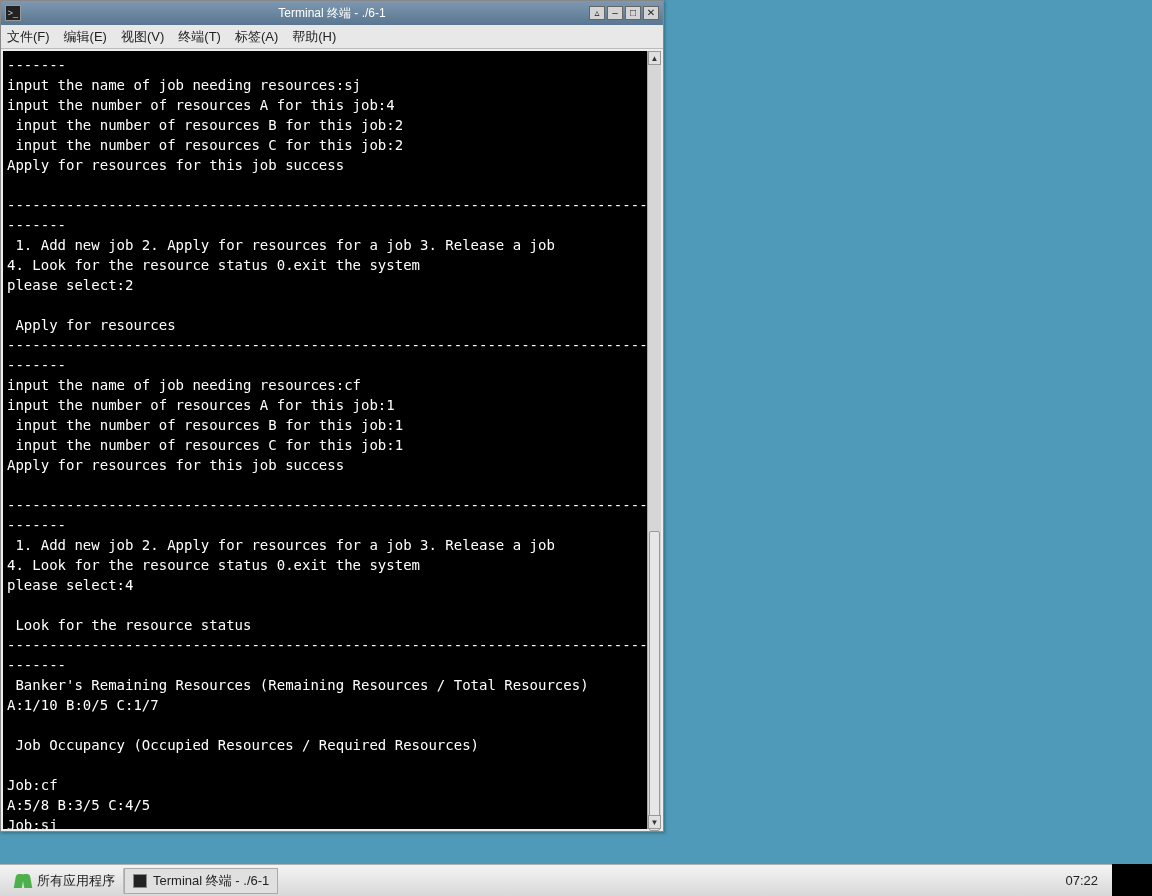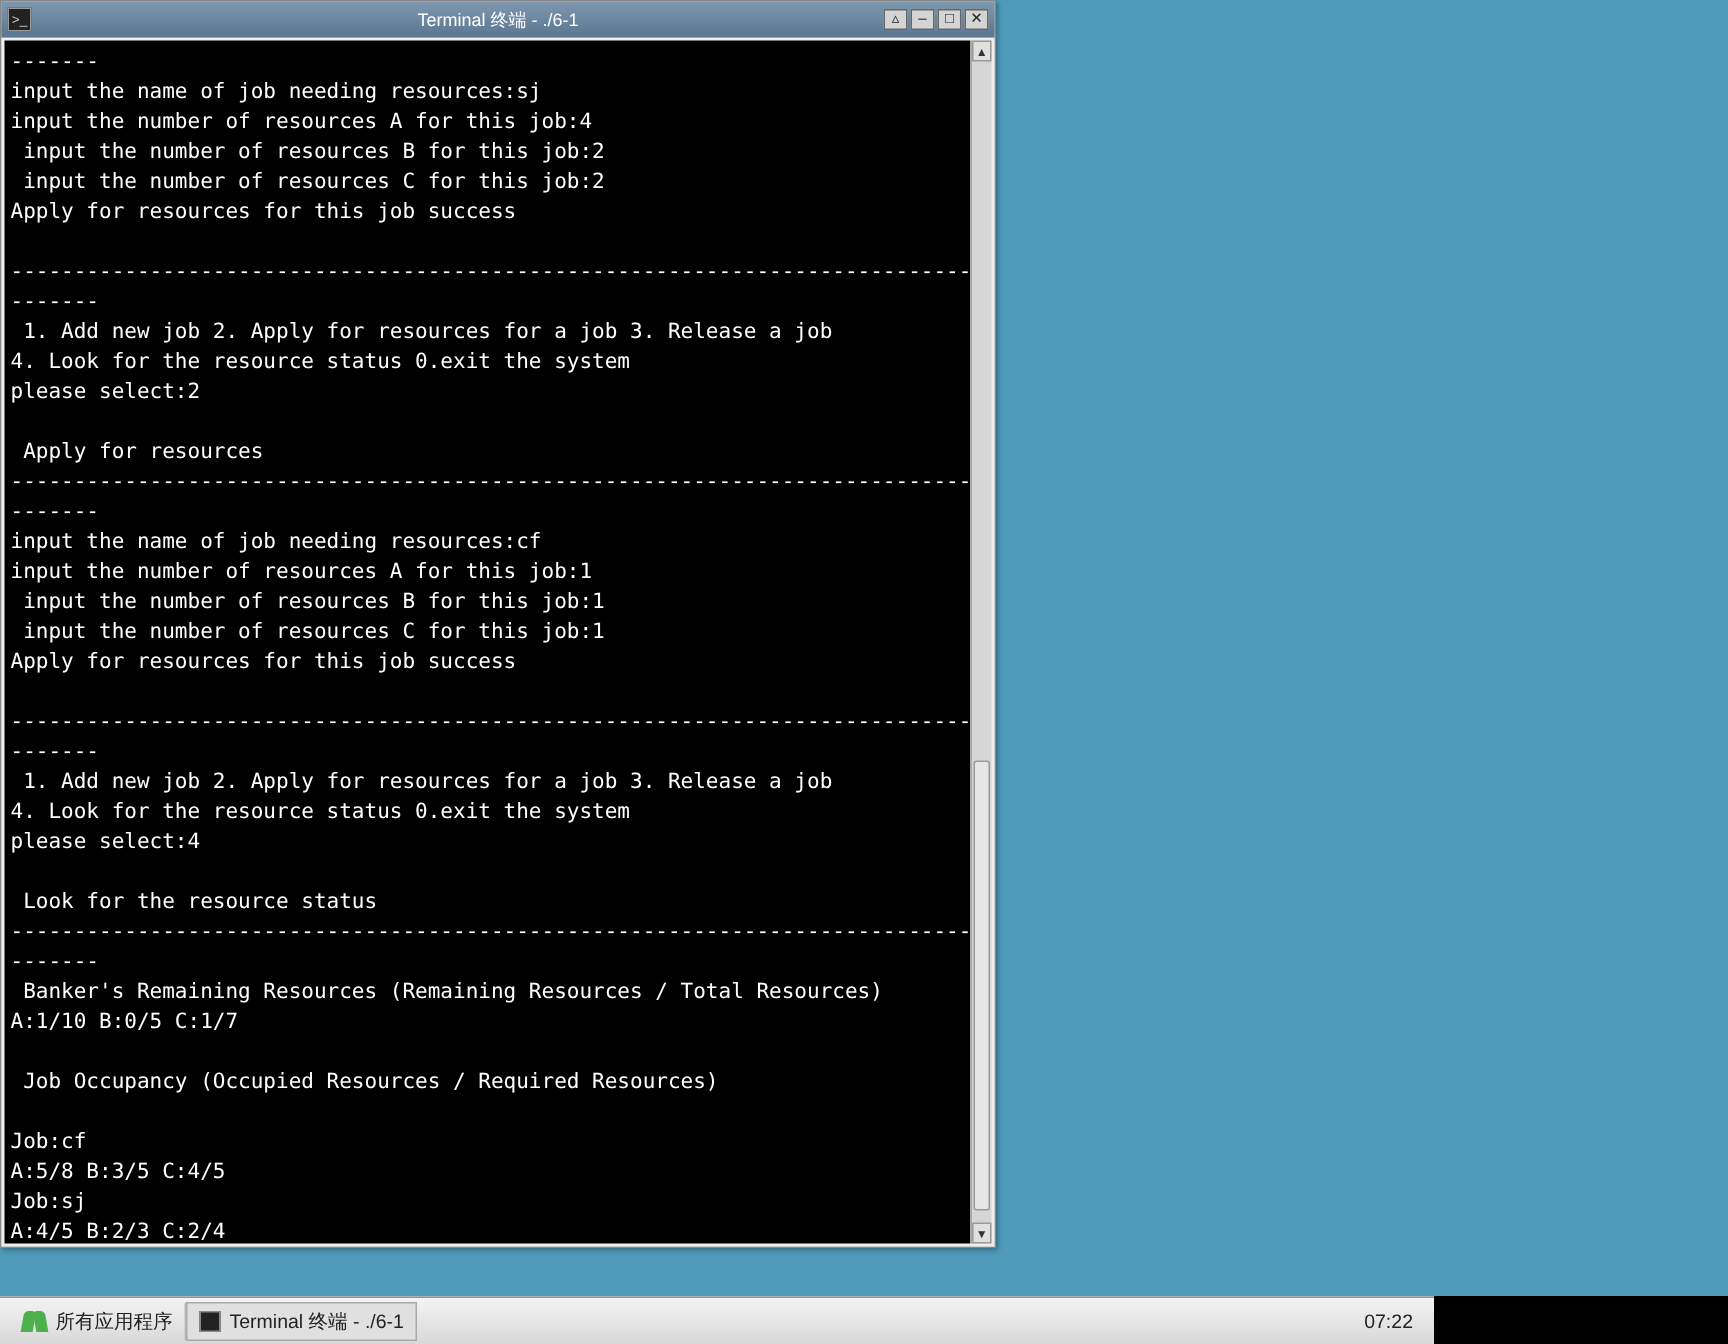--- a/index.html
+++ b/index.html
@@ -119,21 +119,21 @@
     position: absolute;
     left: 1px; right: 1px;
     top: 480px;
     height: 300px;
     background: #e6e6e6;
     border: 1px solid #999;
     border-radius: 2px;
   }
 
   .taskbar {
-    width: 956px;
+    width: 1112px;
     height: 32px;
     background: linear-gradient(to bottom, #f4f4f4, #d8d8d8);
     border-top: 1px solid #b0b0b0;
     display: flex;
     align-items: center;
     padding: 0 6px;
     font-size: 13px;
     color: #222;
   }
   .taskbar .task-item {
@@ -183,20 +183,28 @@
       <div class="app-icon">&gt;_</div>
       <div class="title">Terminal 终端 - ./6-1</div>
       <div class="controls">
         <div class="ctrl">▵</div>
         <div class="ctrl">–</div>
         <div class="ctrl">□</div>
         <div class="ctrl">✕</div>
       </div>
     </div>
 
+    <div class="menubar">
+      <span class="menu-item"><span>文件(F)</span></span>
+      <span class="menu-item"><span>编辑(E)</span></span>
+      <span class="menu-item"><span>视图(V)</span></span>
+      <span class="menu-item"><span>终端(T)</span></span>
+      <span class="menu-item"><span>标签(A)</span></span>
+      <span class="menu-item"><span>帮助(H)</span></span>
+    </div>
 
     <div class="terminal-wrap">
       <div class="terminal" id="terminal">-------
 input the name of job needing resources:sj
 input the number of resources A for this job:4
  input the number of resources B for this job:2
  input the number of resources C for this job:2
 Apply for resources for this job success
 
 ---------------------------------------------------------------------------------

